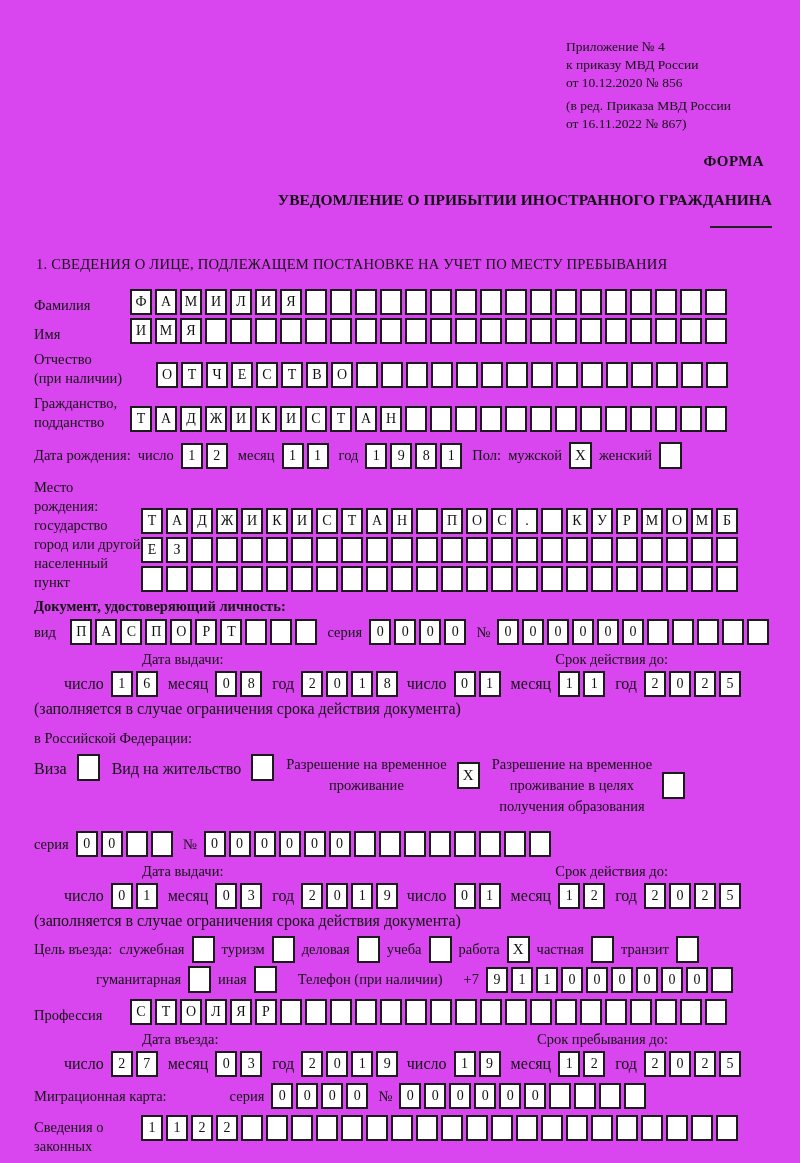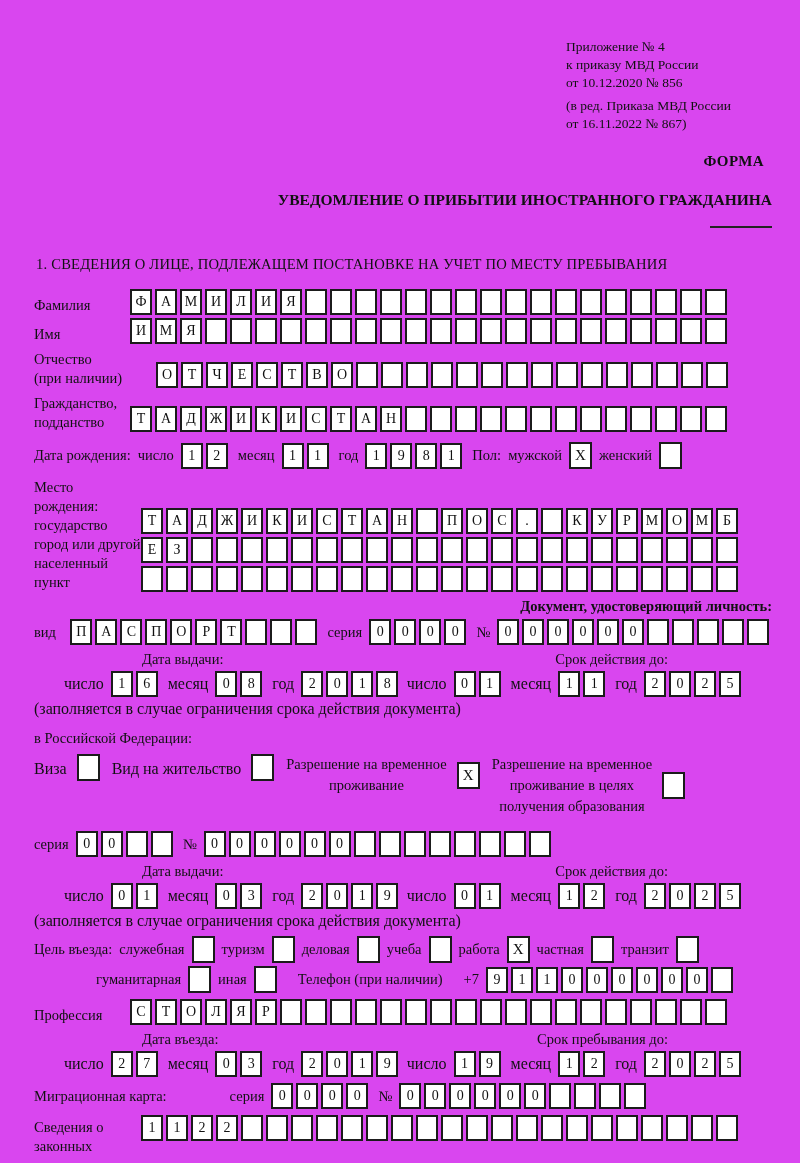--- a/index.html
+++ b/index.html
@@ -71,21 +71,21 @@
   .checkbox{
     width:19px;height:23px;
     border:2px solid #1b1b1b;
     display:inline-flex;align-items:center;justify-content:center;
     font-size:15px;
     flex:0 0 auto;
     background:#fff;
   }
   .rows .mb{margin-bottom:3px;}
   .doc-heading{
-    text-align:right;
+    text-align:left;
     font-weight:bold;
     font-size:14.5px;
     margin:6px 0 4px 0;
   }
   .date-pair{margin:6px 0 4px 0;}
   .date-captions{display:flex;font-size:14.5px;margin-bottom:3px;}
   .date-captions .cap-left{margin-left:108px;}
   .date-captions .cap-right{margin-left:auto;margin-right:104px;}
   .date-row{display:flex;align-items:center;}
   .dgroup{display:flex;align-items:center;gap:7px;}

